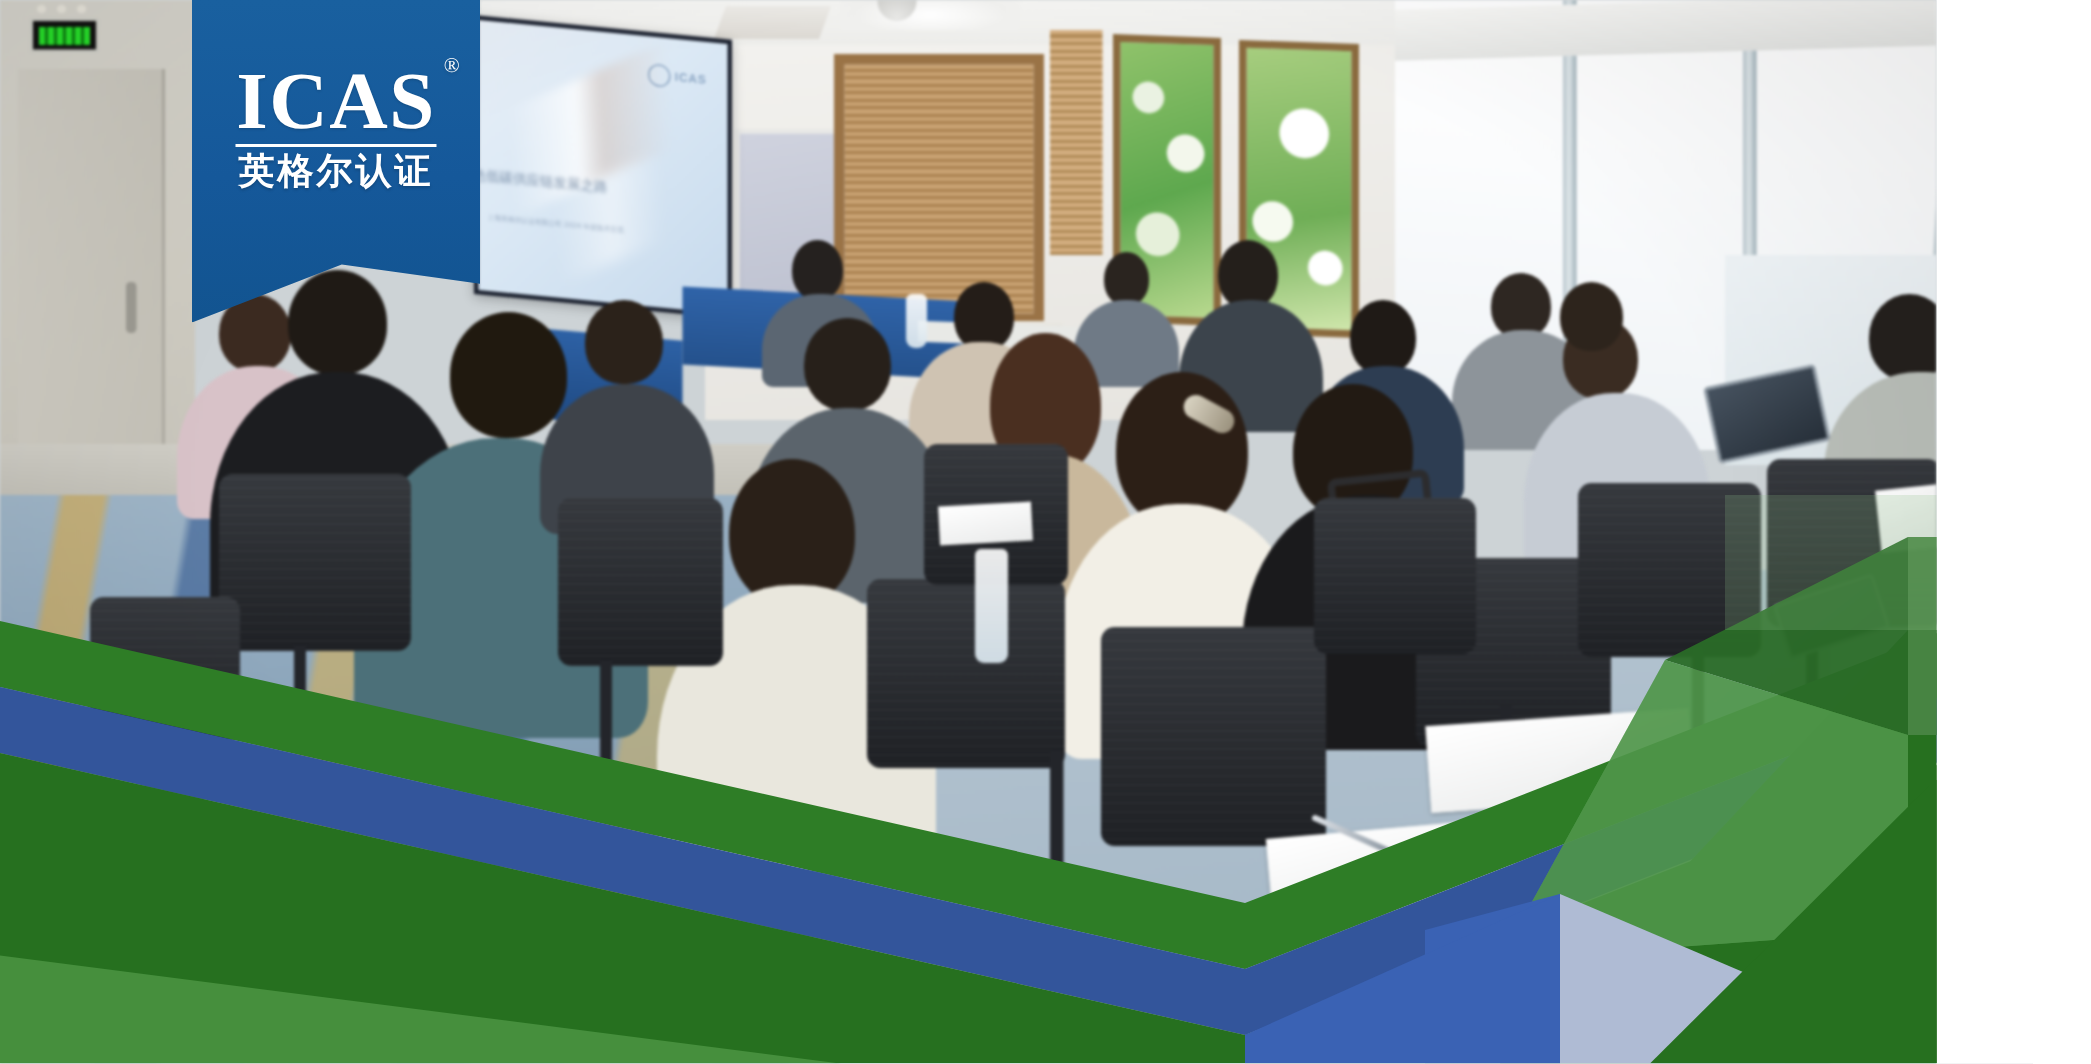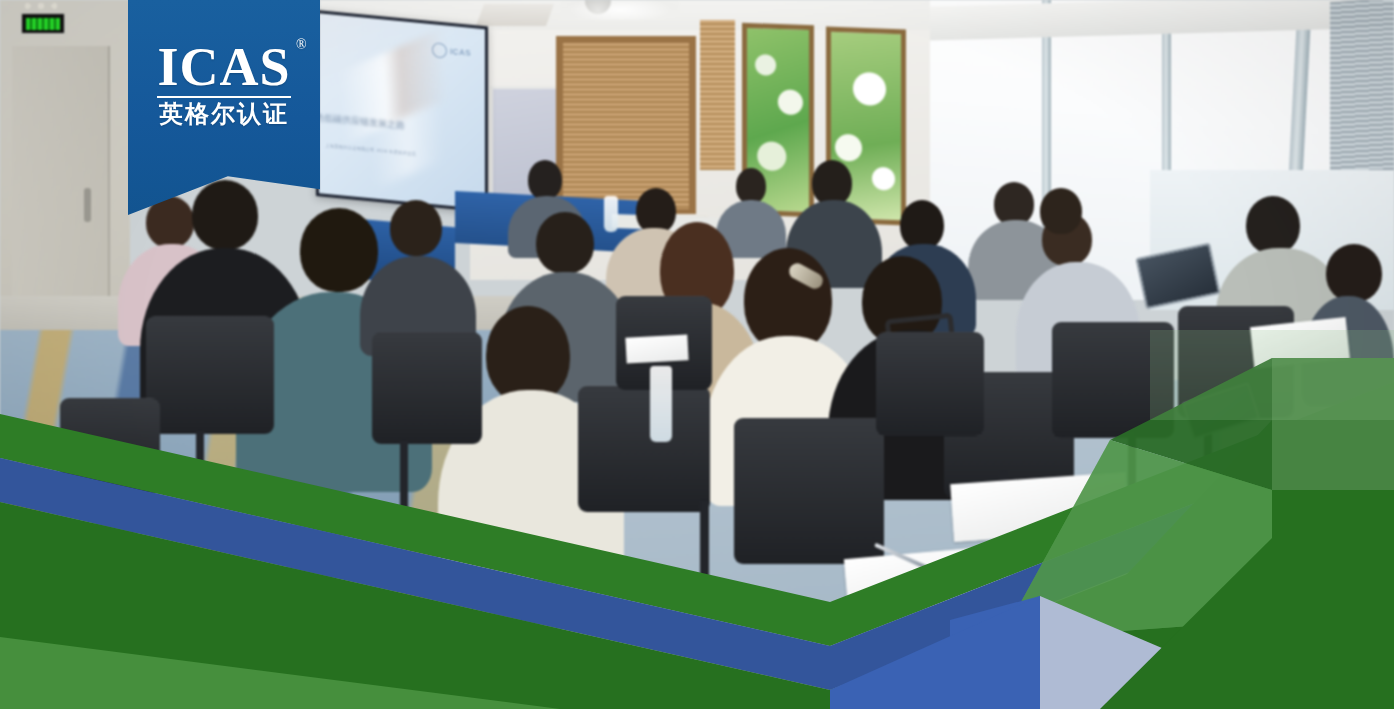--- a/index.html
+++ b/index.html
@@ -1,20 +1,20 @@
 <!DOCTYPE html>
 <html><head>
 <meta charset="utf-8">
 <style>
   html,body{margin:0;padding:0;background:#fff;}
   body{font-family:"Liberation Serif",serif;}
 
   #stage{
     position:relative;
-    width:1394px;height:709px;
+    width:1291px;height:709px;
     overflow:hidden;
     background:#cdd3d6;
   }
 
   
   .photo{position:absolute;inset:0;overflow:hidden;}
 
   
   .wall-left{position:absolute;left:0;top:0;width:130px;height:470px;
     background:linear-gradient(160deg,#d8d6ce 0%,#cfccc2 45%,#bdbab1 100%);}

